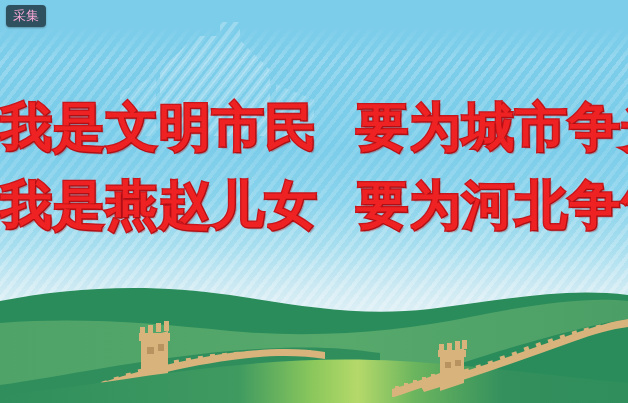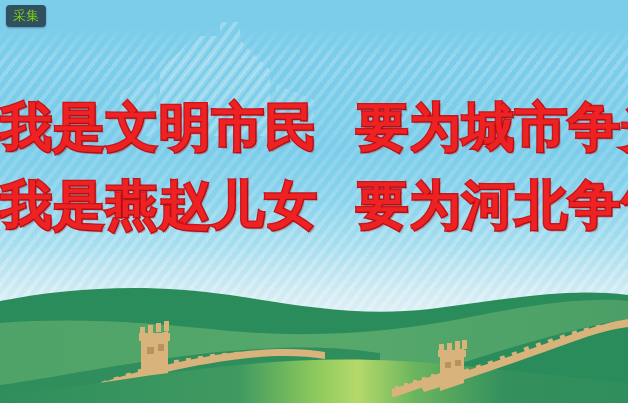--- a/index.html
+++ b/index.html
@@ -111,21 +111,21 @@
   
   .capture-btn {
     position: absolute;
     left: 6px;
     top: 5px;
     min-width: 34px;
     height: 22px;
     padding: 0 7px;
     box-sizing: border-box;
     background: #2e505f;
-    color: #84cc16;
+    color: #f9a8d4;
     border: none;
     border-radius: 4px;
     font-family: "DejaVu Sans", "Liberation Sans", sans-serif;
     font-size: 13px;
     line-height: 22px;
     text-align: center;
     cursor: pointer;
     z-index: 20;
     box-shadow: 0 1px 2px rgba(0,0,0,0.30);
   }

